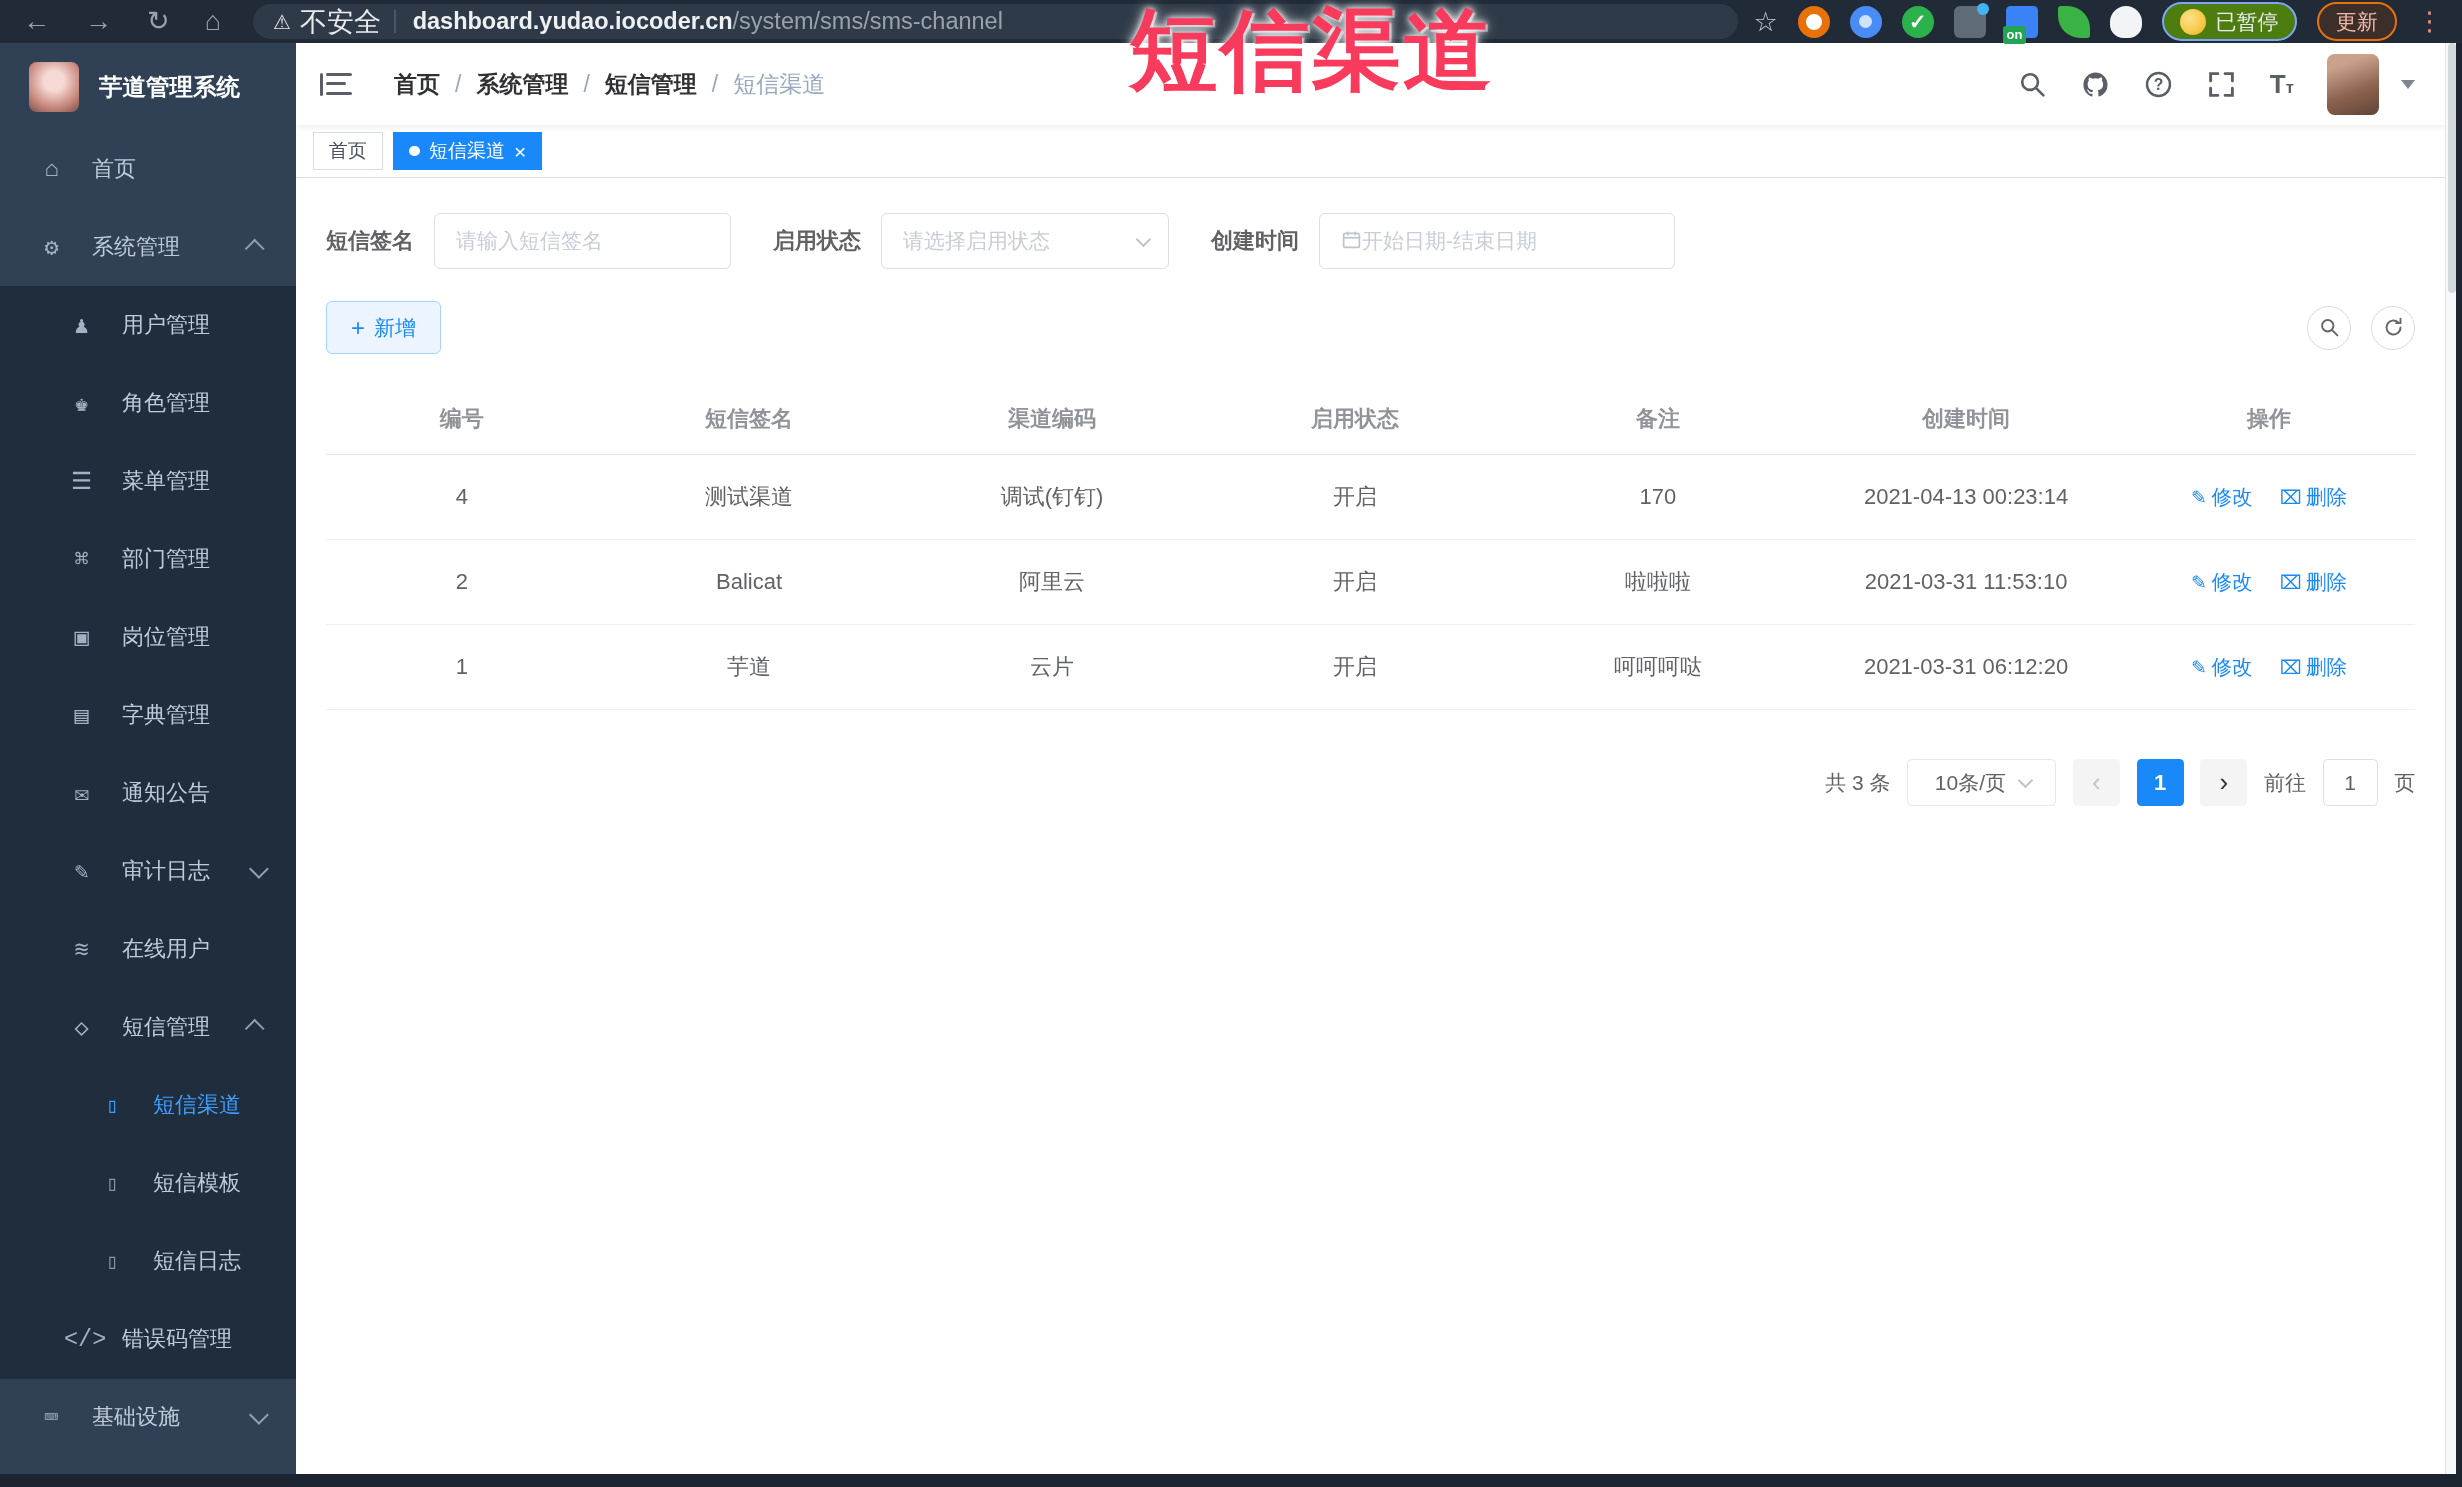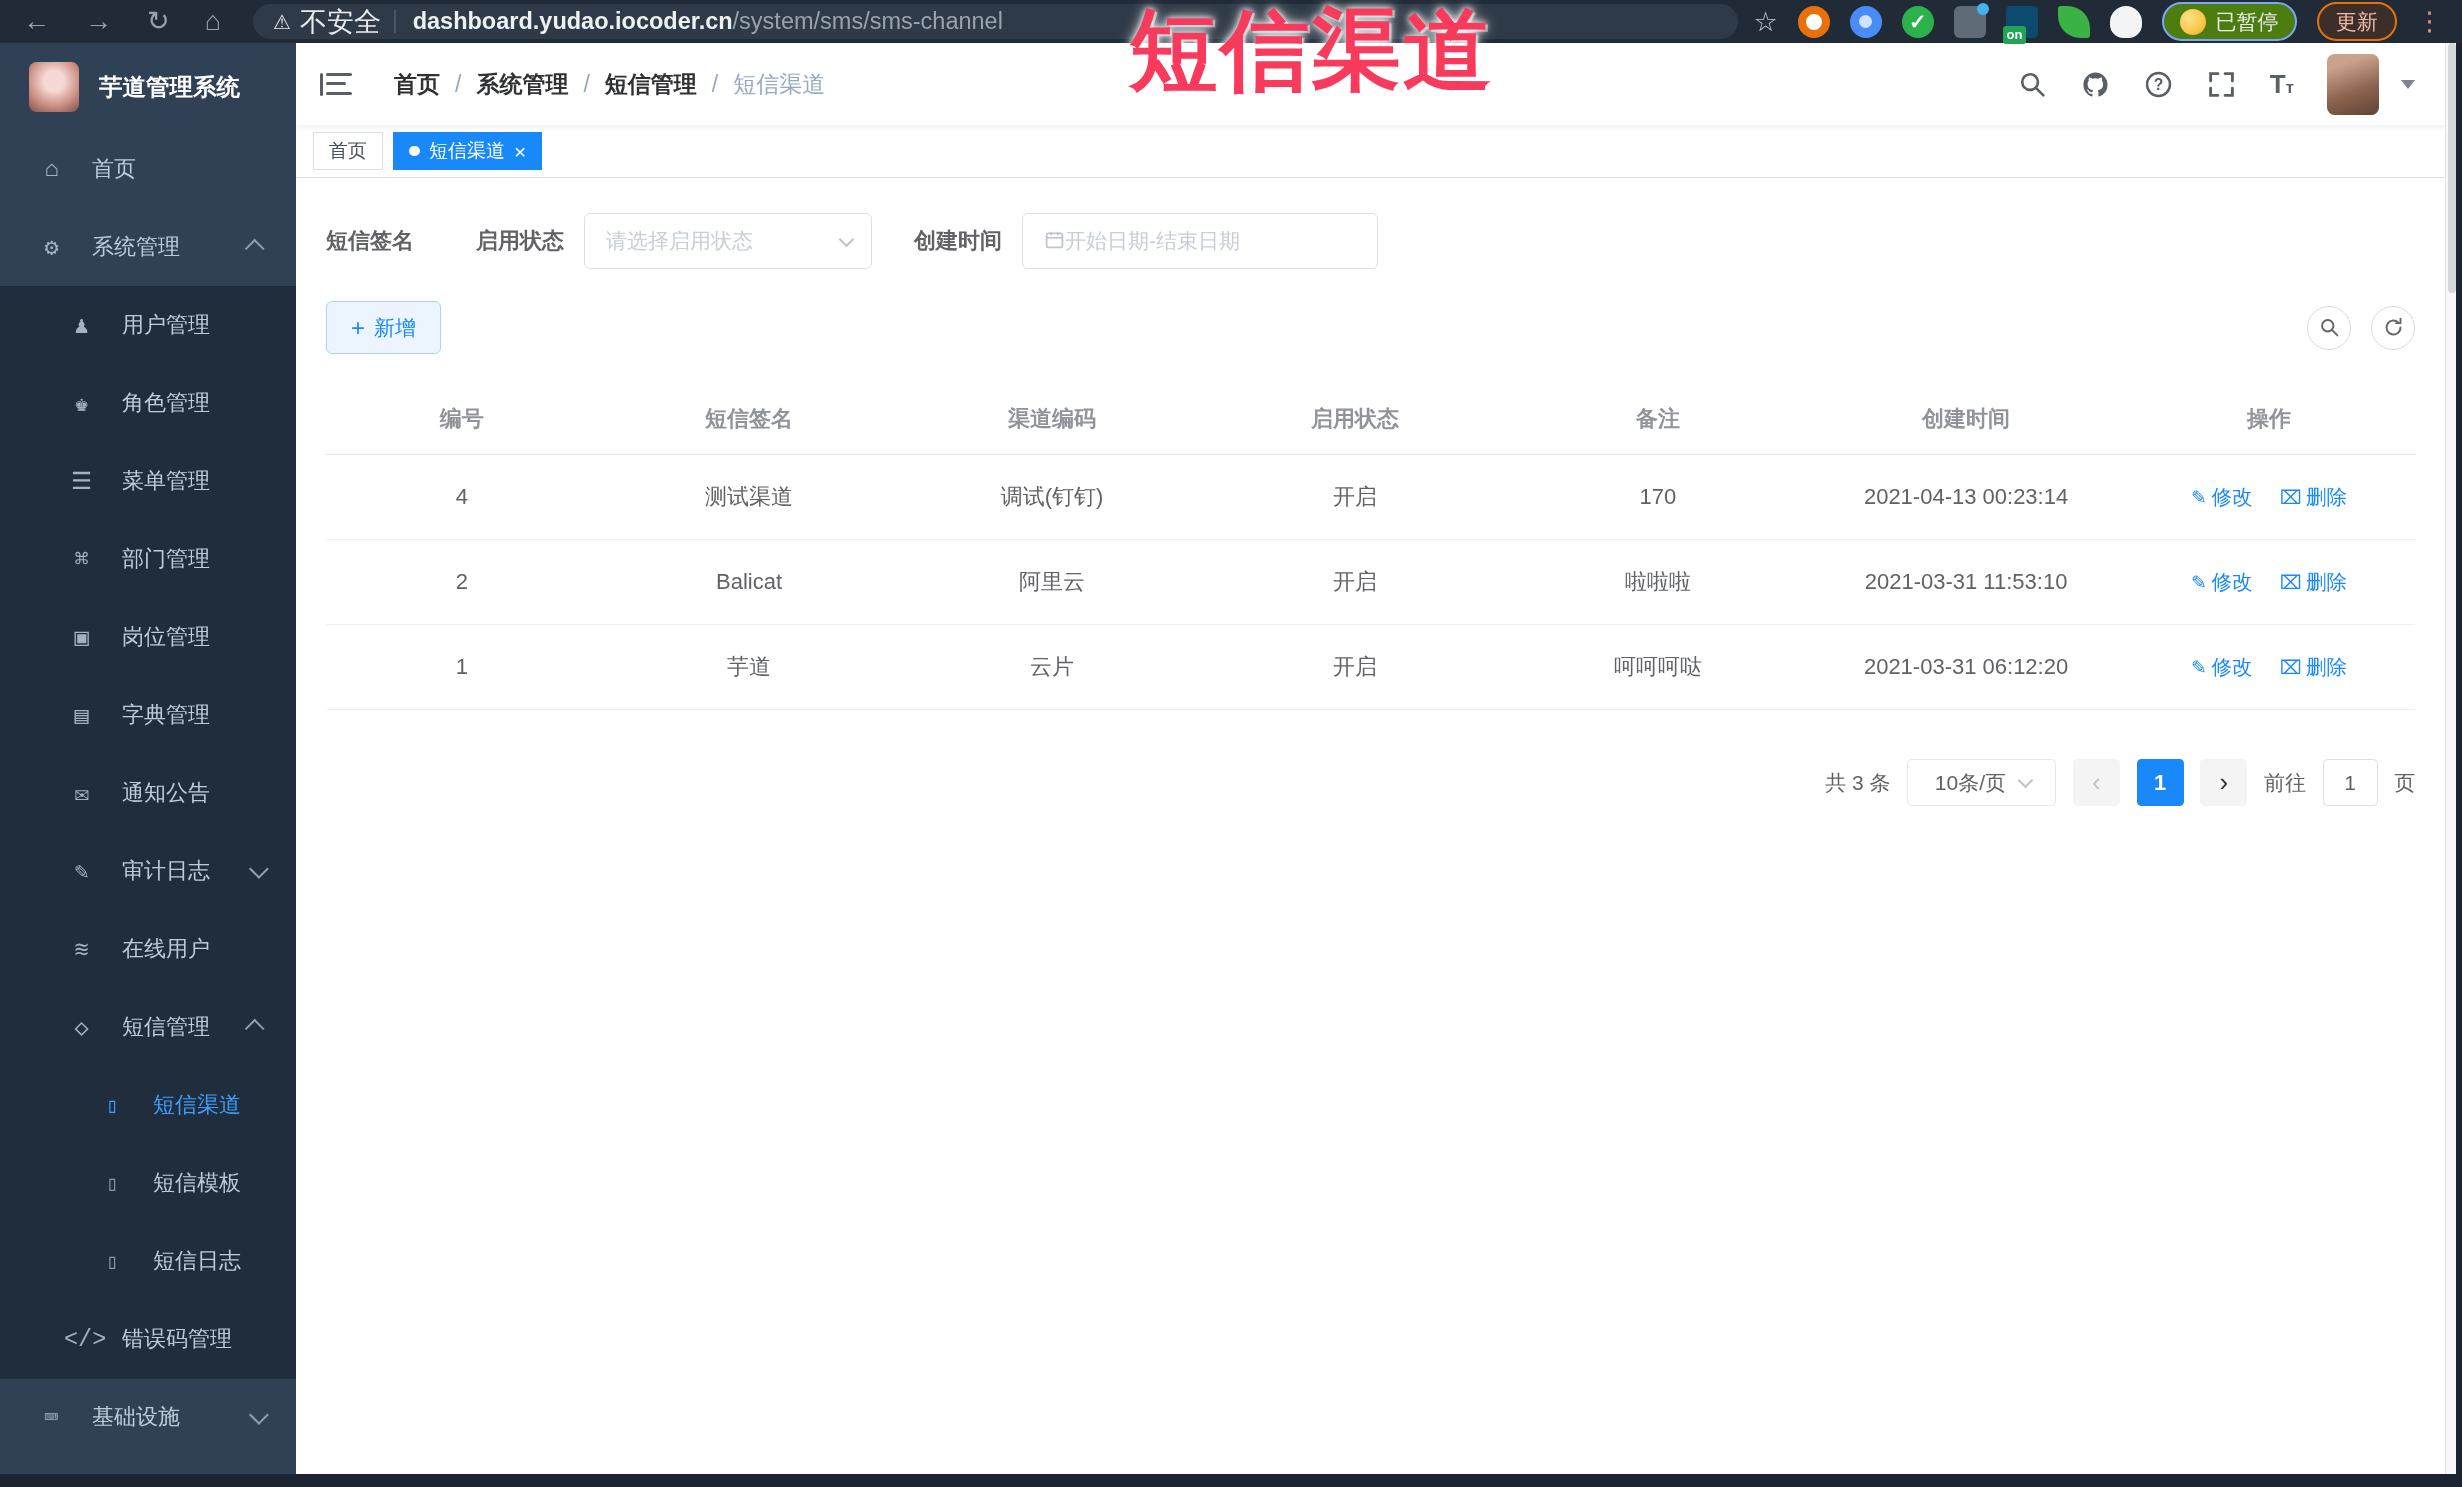--- a/index.html
+++ b/index.html
@@ -24,21 +24,21 @@
   .ext { width:32px; height:32px; flex:0 0 auto; }
   .ext-orange { border-radius:50%; border:8.3px solid #e8710a; background:#fff; }
   .ext-pin { border-radius:50%; background:#4a8cf7; position:relative; }
   .ext-pin::after { content:""; position:absolute; left:9px; top:9px; width:13.6px; height:13.6px;
                     border-radius:50%; background:#cfe3ff; }
   .ext-check { border-radius:50%; background:#2bb24c; color:#fff; font-size:21px; font-weight:700;
                display:flex; align-items:center; justify-content:center; }
   .ext-tabs { border-radius:6px; background:#5f6b76; position:relative; }
   .ext-tabs::after { content:""; position:absolute; right:-3px; top:-3px; width:12px; height:12px;
                      border-radius:50%; background:#43b2f3; }
-  .ext-dark { border-radius:4.5px; background:#0c4a6e; position:relative; }
+  .ext-dark { border-radius:4.5px; background:#3b82f6; position:relative; }
   .ext-on { position:absolute; left:-3px; bottom:-6px; background:#21a453; color:#fff; font-size:13px;
             line-height:1; padding:2.3px 3.8px; border-radius:3px; font-weight:700; }
   .ext-leaf { background:#3bb344; border-radius:3px 70% 3px 70%; }
   .ext-ghost { background:#f2f4f6; border-radius:50% 50% 42% 42%; }
   .pill { height:39px; display:flex; align-items:center; border-radius:21px; padding:0 16.7px; gap:9px; }
   .paused { border:2.3px solid #7ba7f5; background:#4d7c0f; color:#e8eaed; font-size:21px; }
   .face { width:26px; height:26px; border-radius:50%;
           background:radial-gradient(circle at 35% 35%, #ffe08a, #f7c948 60%, #e0a32e); }
   .update { border:2.3px solid #e8710a; background:#3c2f2a; color:#f0b9a8; font-size:21px; }
   .dots { color:#f28b82; font-size:26px; letter-spacing:1.5px; }
@@ -343,20 +343,23 @@
       <span>短信渠道</span>
       <span class="close">×</span>
     </span>
   </div>
 
   <div class="content">
 
     <div class="filter">
       <div class="fitem">
         <span class="flabel">短信签名</span>
+        <div class="tbox w-input">
+          <input placeholder="请输入短信签名" style="">
+        </div>
       </div>
       <div class="fitem">
         <span class="flabel">启用状态</span>
         <div class="tbox w-select">
           <span class="ph">请选择启用状态</span>
           <i class="sel-chev"></i>
         </div>
       </div>
       <div class="fitem">
         <span class="flabel">创建时间</span>

